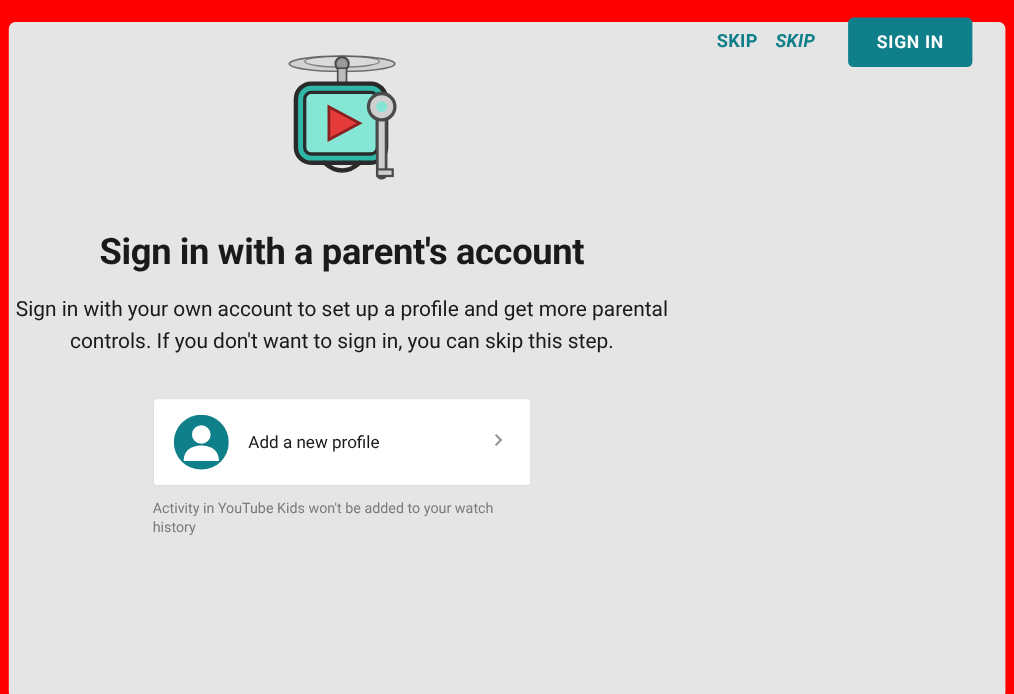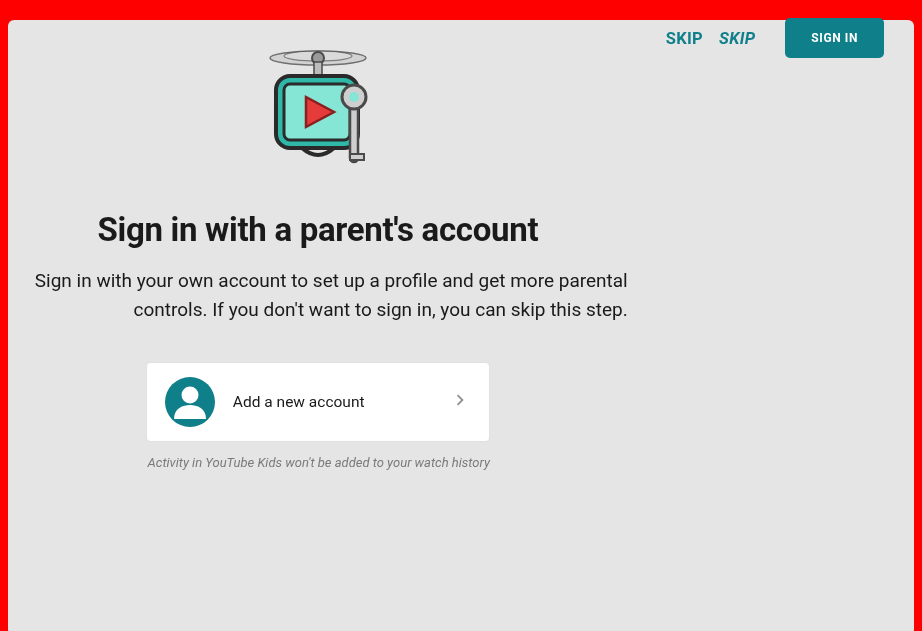--- a/index.html
+++ b/index.html
@@ -35,21 +35,21 @@
       font-weight: 700;
       color: #1a1a1a;
       margin-bottom: 18px;
       letter-spacing: -0.3px;
     }
     .subtitle {
       font-size: 19px;
       color: #1a1a1a;
       line-height: 1.5;
       max-width: 755px;
-      text-align: right;
+      text-align: center;
       margin-bottom: 38px;
     }
     .account-card {
       width: 344px;
       border: 1px solid #e0e0e0;
       border-radius: 4px;
       padding: 14px 18px;
       display: flex;
       align-items: center;
       cursor: pointer;
@@ -70,22 +70,21 @@
     .chevron {
       color: #909090;
       flex-shrink: 0;
     }
     .disclaimer {
       width: 344px;
       font-size: 13px;
       color: #7a7a7a;
       line-height: 1.4;
       margin-top: 12px;
-      text-align: right;
-      font-style: italic;
+      text-align: left;
     }
     .footer {
       display: flex;
       align-items: center;
       padding: 0 30px 30px 30px;
       height: 66px;
     }
     .spacer { flex: 1; }
     .btn-text {
       background: none;
@@ -96,21 +95,21 @@
       letter-spacing: 0.3px;
       cursor: pointer;
       padding: 10px 8px;
       font-family: inherit;
     }
     .btn-text.skip { margin-right: 22px; font-style: italic; }
     .btn-primary {
       background: #0f7f8a;
       color: #fff;
       border: none;
-      font-size: 12px;
+      font-size: 16px;
       font-weight: 700;
       letter-spacing: 0.6px;
       padding: 13px 26px;
       border-radius: 5px;
       cursor: pointer;
       font-family: inherit;
     }
   </style>
 </head>
 <body>
@@ -150,21 +149,21 @@
     <p class="subtitle">Sign in with your own account to set up a profile and get more parental controls. If you don't want to sign in, you can skip this step.</p>
 
     <div class="account-card">
       <span class="avatar">
         <svg viewBox="0 0 50 50" width="50" height="50">
           <circle cx="25" cy="25" r="25" fill="#0f7f8a"></circle>
           <circle cx="25" cy="18" r="8.5" fill="#fff"></circle>
           <path d="M 9 42 C 9 31 18 28 25 28 C 32 28 41 31 41 42 Z" fill="#fff"></path>
         </svg>
       </span>
-      <span class="label">Add a new account</span>
+      <span class="label">Add a new profile</span>
       <span class="chevron">
         <svg viewBox="0 0 24 24" width="22" height="22" fill="currentColor">
           <path d="M8.59 16.59 13.17 12 8.59 7.41 10 6l6 6-6 6z"></path>
         </svg>
       </span>
     </div>
 
     <p class="disclaimer">Activity in YouTube Kids won't be added to your watch history</p>
 
   </div>

